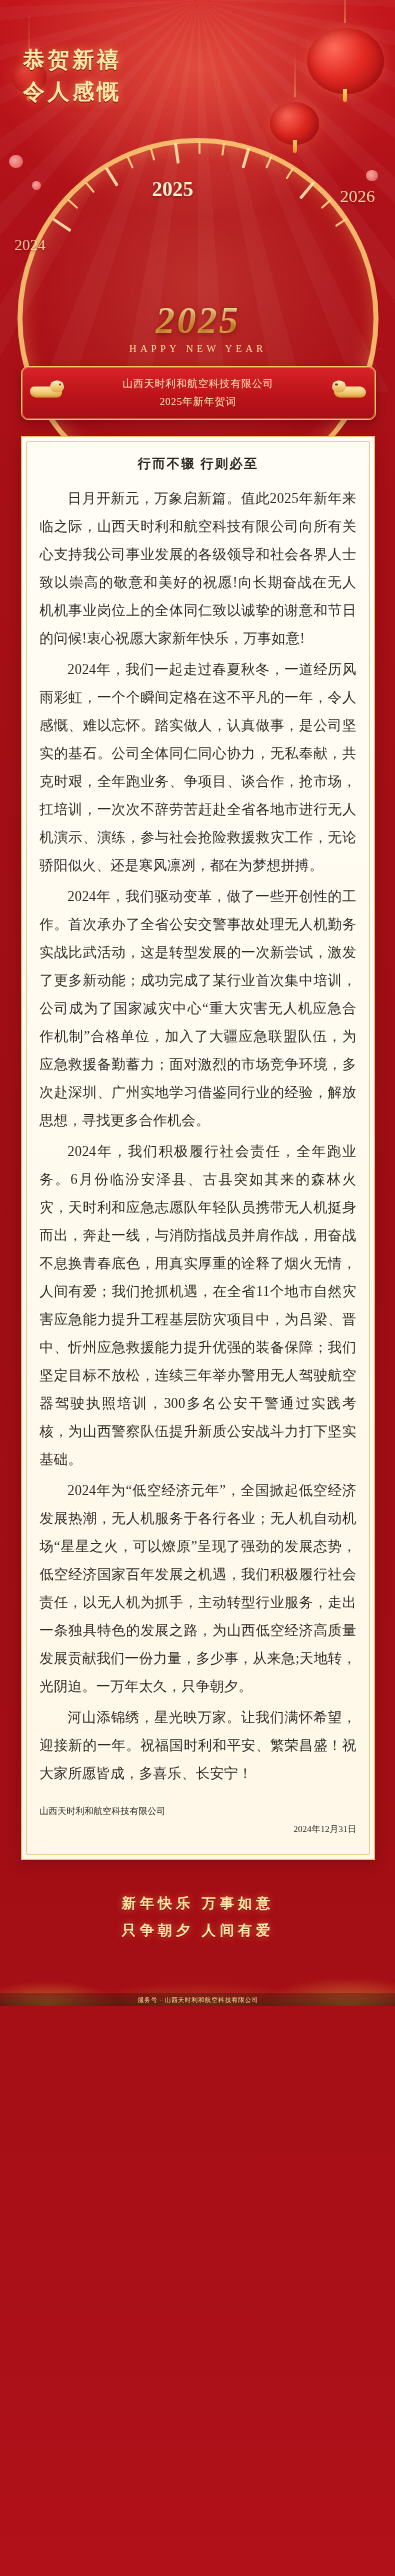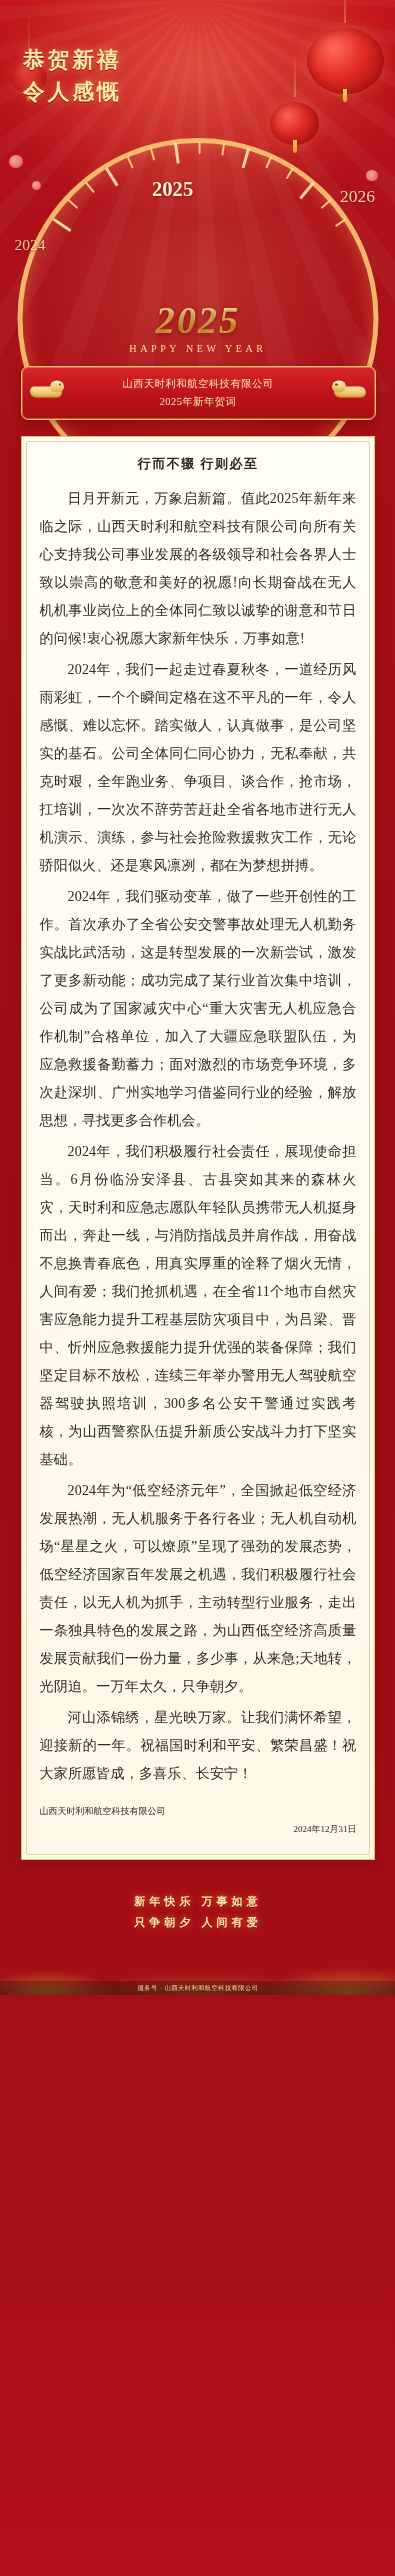--- a/index.html
+++ b/index.html
@@ -232,21 +232,21 @@
   
   .footer {
     position: relative;
     margin: 17.5px auto 0;
     width: 396px;
     padding: 13.4px 0 62px;
     text-align: center;
   }
   .footer .fline {
     font-family: "Liberation Serif", "DejaVu Serif", serif;
-    font-size: 11px;
+    font-size: 14px;
     font-weight: bold;
     letter-spacing: 4.1px;
     color: #ffe9a8;
     line-height: 1.9;
     text-shadow: 0 1px 0 #8d0a0f, 0 0 7.2px rgba(255,190,90,.5);
   }
   .footer .fline .sep { letter-spacing: 7.2px; }
   .ground {
     position:absolute; left:0; right:0; bottom:0; height: 77px;
     background:
@@ -326,21 +326,21 @@
     <div class="t1">山西天时利和航空科技有限公司</div>
     <div class="t2">2025年新年贺词</div>
   </div>
 
   <div class="card">
     <div class="card-title">行而不辍 行则必至</div>
 
     <p class="para">日月开新元，万象启新篇。值此2025年新年来临之际，山西天时利和航空科技有限公司向所有关心支持我公司事业发展的各级领导和社会各界人士致以崇高的敬意和美好的祝愿!向长期奋战在无人机机事业岗位上的全体同仁致以诚挚的谢意和节日的问候!衷心祝愿大家新年快乐，万事如意!</p>
     <p class="para">2024年，我们一起走过春夏秋冬，一道经历风雨彩虹，一个个瞬间定格在这不平凡的一年，令人感慨、难以忘怀。踏实做人，认真做事，是公司坚实的基石。公司全体同仁同心协力，无私奉献，共克时艰，全年跑业务、争项目、谈合作，抢市场，扛培训，一次次不辞劳苦赶赴全省各地市进行无人机演示、演练，参与社会抢险救援救灾工作，无论骄阳似火、还是寒风凛冽，都在为梦想拼搏。</p>
     <p class="para">2024年，我们驱动变革，做了一些开创性的工作。首次承办了全省公安交警事故处理无人机勤务实战比武活动，这是转型发展的一次新尝试，激发了更多新动能；成功完成了某行业首次集中培训，公司成为了国家减灾中心“重大灾害无人机应急合作机制”合格单位，加入了大疆应急联盟队伍，为应急救援备勤蓄力；面对激烈的市场竞争环境，多次赴深圳、广州实地学习借鉴同行业的经验，解放思想，寻找更多合作机会。</p>
-    <p class="para">2024年，我们积极履行社会责任，展现使命担当。6月份临汾安泽县、古县突如其来的森林火灾，天时利和应急志愿队年轻队员携带无人机挺身而出，奔赴一线，与消防指战员并肩作战，用奋战不息换青春底色，用真实厚重的诠释了烟火无情，人间有爱；我们抢抓机遇，在全省11个地市自然灾害应急能力提升工程基层防灾项目中，为吕梁、晋中、忻州应急救援能力提升优强的装备保障；我们坚定目标不放松，连续三年举办警用无人驾驶航空器驾驶执照培训，300多名公安干警通过实践考核，为山西警察队伍提升新质公安战斗力打下坚实基础。</p>
+    <p class="para">2024年，我们积极履行社会责任，全年跑业务。6月份临汾安泽县、古县突如其来的森林火灾，天时利和应急志愿队年轻队员携带无人机挺身而出，奔赴一线，与消防指战员并肩作战，用奋战不息换青春底色，用真实厚重的诠释了烟火无情，人间有爱；我们抢抓机遇，在全省11个地市自然灾害应急能力提升工程基层防灾项目中，为吕梁、晋中、忻州应急救援能力提升优强的装备保障；我们坚定目标不放松，连续三年举办警用无人驾驶航空器驾驶执照培训，300多名公安干警通过实践考核，为山西警察队伍提升新质公安战斗力打下坚实基础。</p>
     <p class="para">2024年为“低空经济元年”，全国掀起低空经济发展热潮，无人机服务于各行各业；无人机自动机场“星星之火，可以燎原”呈现了强劲的发展态势，低空经济国家百年发展之机遇，我们积极履行社会责任，以无人机为抓手，主动转型行业服务，走出一条独具特色的发展之路，为山西低空经济高质量发展贡献我们一份力量，多少事，从来急;天地转，光阴迫。一万年太久，只争朝夕。</p>
     <p class="para">河山添锦绣，星光映万家。让我们满怀希望，迎接新的一年。祝福国时利和平安、繁荣昌盛！祝大家所愿皆成，多喜乐、长安宁！</p>
 
     <div class="sign">
       <div class="company">山西天时利和航空科技有限公司</div>
       <div class="date">2024年12月31日</div>
     </div>
   </div>
 
   <div class="footer">

